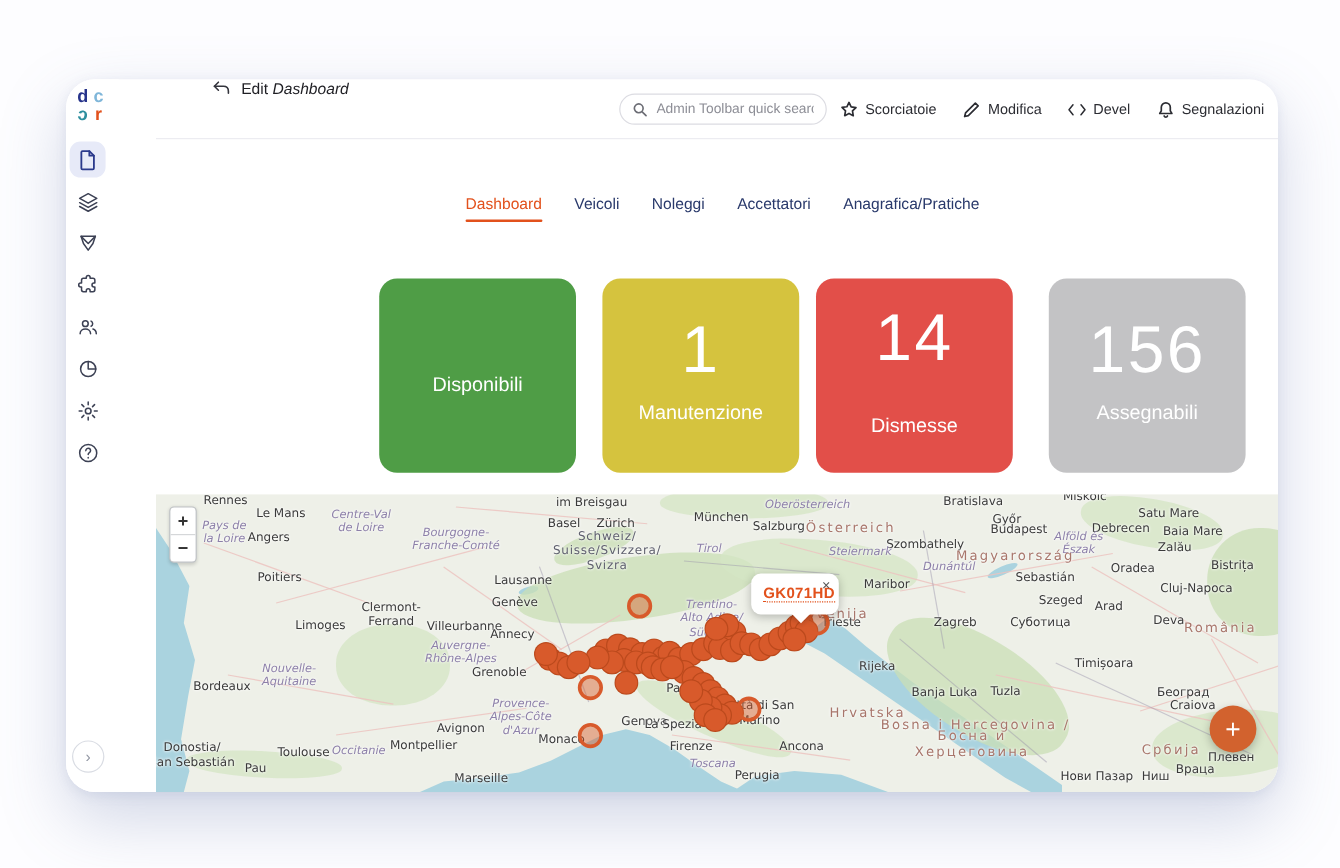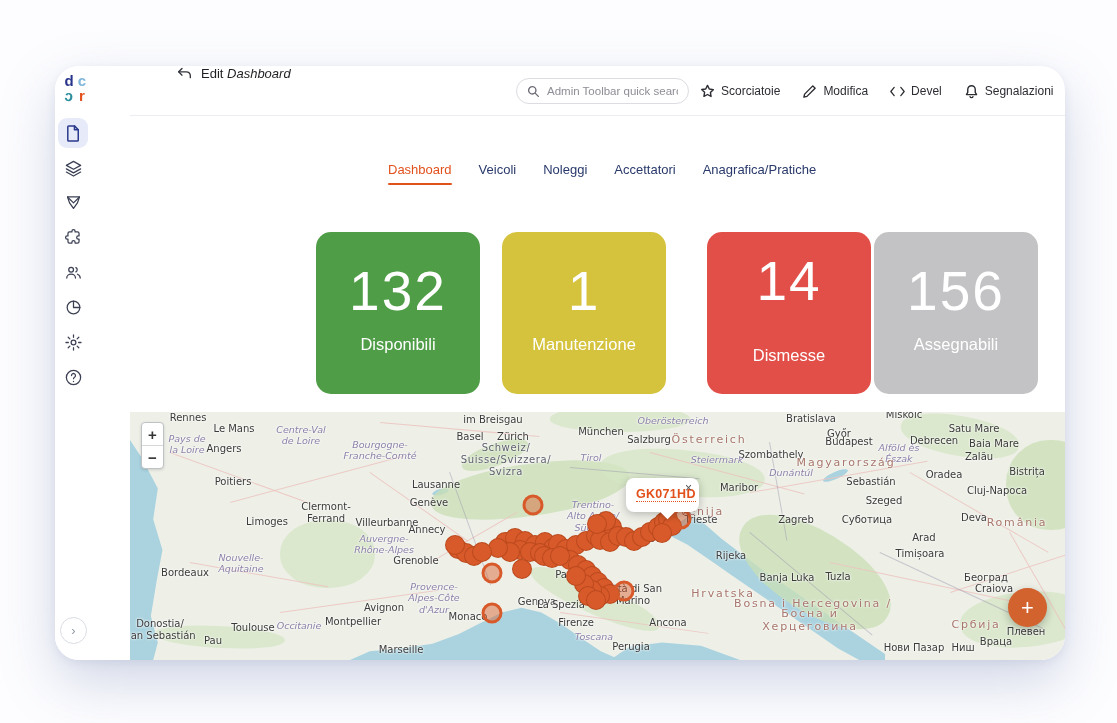--- a/index.html
+++ b/index.html
@@ -212,28 +212,27 @@
 
     <div class="tabs">
       <span class="tab active">Dashboard</span>
       <span class="tab">Veicoli</span>
       <span class="tab">Noleggi</span>
       <span class="tab">Accettatori</span>
       <span class="tab">Anagrafica/Pratiche</span>
     </div>
 
     <div class="stat" style="left: 261px; background: rgb(79, 157, 70);">
-      <div class="num">132</div>
       <div class="lbl">Disponibili</div>
     </div>
     <div class="stat" style="left: 447px; background: rgb(213, 195, 62);">
       <div class="num">1</div>
       <div class="lbl">Manutenzione</div>
     </div>
-    <div class="stat" style="left: 652px; background: rgb(226, 79, 73); gap: 21px;">
+    <div class="stat" style="left: 625px; background: rgb(226, 79, 73); gap: 21px;">
       <div class="num">14</div>
       <div class="lbl">Dismesse</div>
     </div>
     <div class="stat" style="left: 819px; background: rgb(195, 195, 197);">
       <div class="num">156</div>
       <div class="lbl">Assegnabili</div>
     </div>
 
     <div class="map">
 
@@ -309,21 +308,21 @@
           <span class="mlabel city" style="left: 519px; top: 28px;">Salzburg</span>
           <span class="mlabel city" style="left: 641px; top: 43px;">Szombathely</span>
           <span class="mlabel city" style="left: 609px; top: 76px;">Maribor</span>
           <span class="mlabel city" style="left: 681px; top: 7px;">Bratislava</span>
           <span class="mlabel city" style="left: 709px; top: 22px;">Győr</span>
           <span class="mlabel city" style="left: 719px; top: 30px;">Budapest</span>
           <span class="mlabel city" style="left: 741px; top: 70px;">Sebastián</span>
           <span class="mlabel city" style="left: 754px; top: 89px;">Szeged</span>
           <span class="mlabel city" style="left: 737px; top: 108px;">Суботица</span>
           <span class="mlabel city" style="left: 790px; top: 112px; margin-top: 30px;">Timișoara</span>
-          <span class="mlabel city" style="left: 794px; top: 94px; margin-top: 32px;">Arad</span>
+          <span class="mlabel city" style="left: 794px; top: 94px;">Arad</span>
           <span class="mlabel city" style="left: 814px; top: 63px;">Oradea</span>
           <span class="mlabel city" style="left: 804px; top: 29px;">Debrecen</span>
           <span class="mlabel city" style="left: 774px; top: 3px;">Miskolc</span>
           <span class="mlabel city" style="left: 844px; top: 17px;">Satu Mare</span>
           <span class="mlabel city" style="left: 864px; top: 32px;">Baia Mare</span>
           <span class="mlabel city" style="left: 849px; top: 45px;">Zalău</span>
           <span class="mlabel city" style="left: 897px; top: 60px;">Bistrița</span>
           <span class="mlabel city" style="left: 867px; top: 79px;">Cluj-Napoca</span>
           <span class="mlabel city" style="left: 844px; top: 106px;">Deva</span>
           <span class="mlabel city" style="left: 666px; top: 108px;">Zagreb</span>

